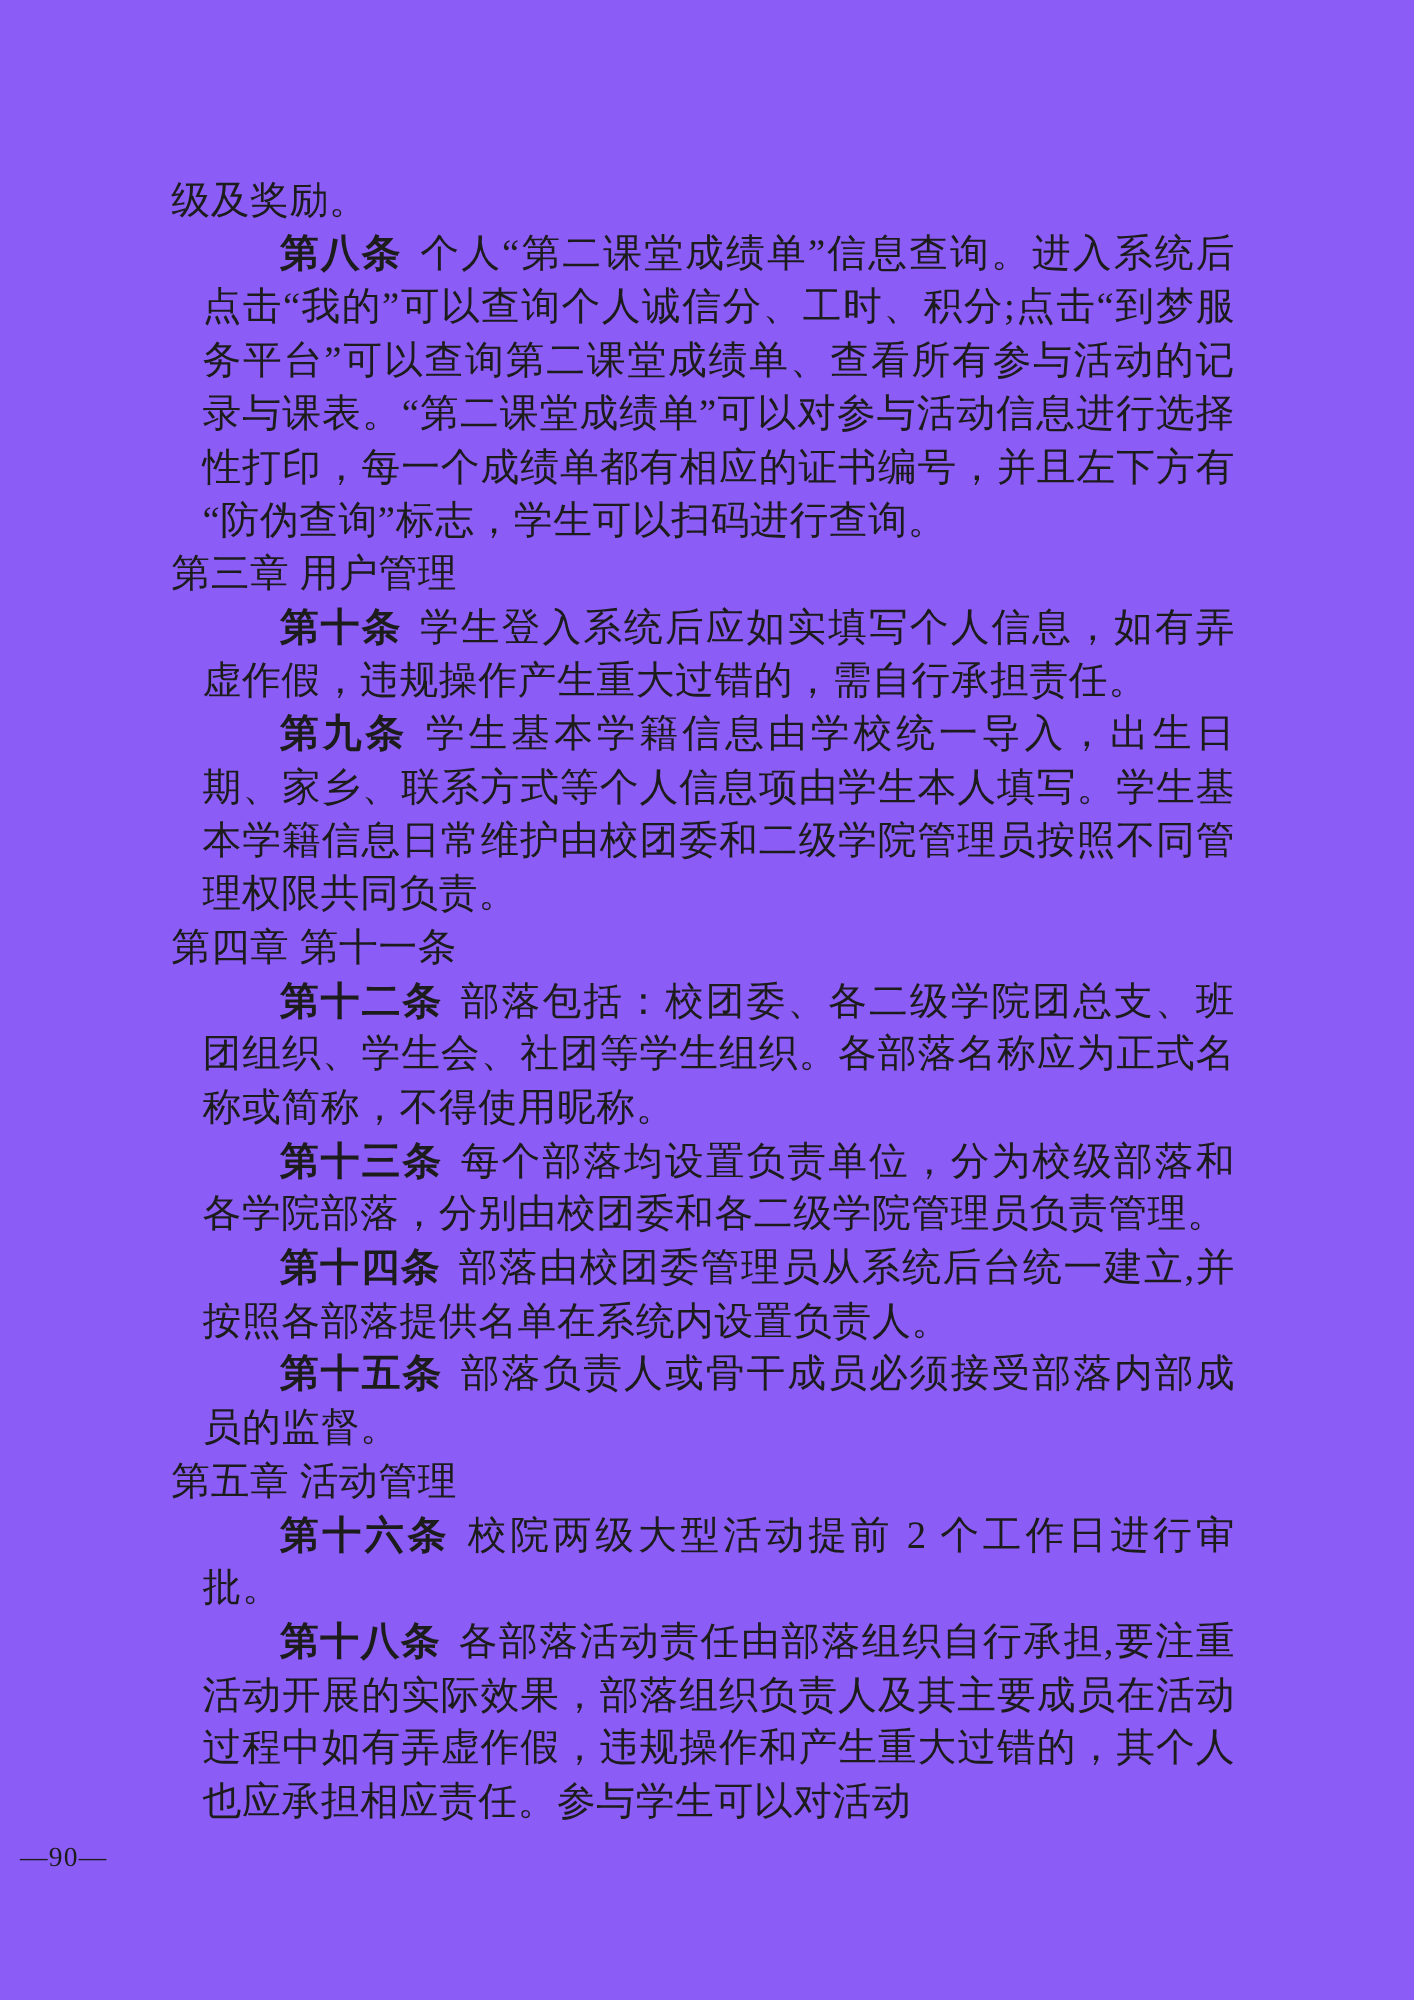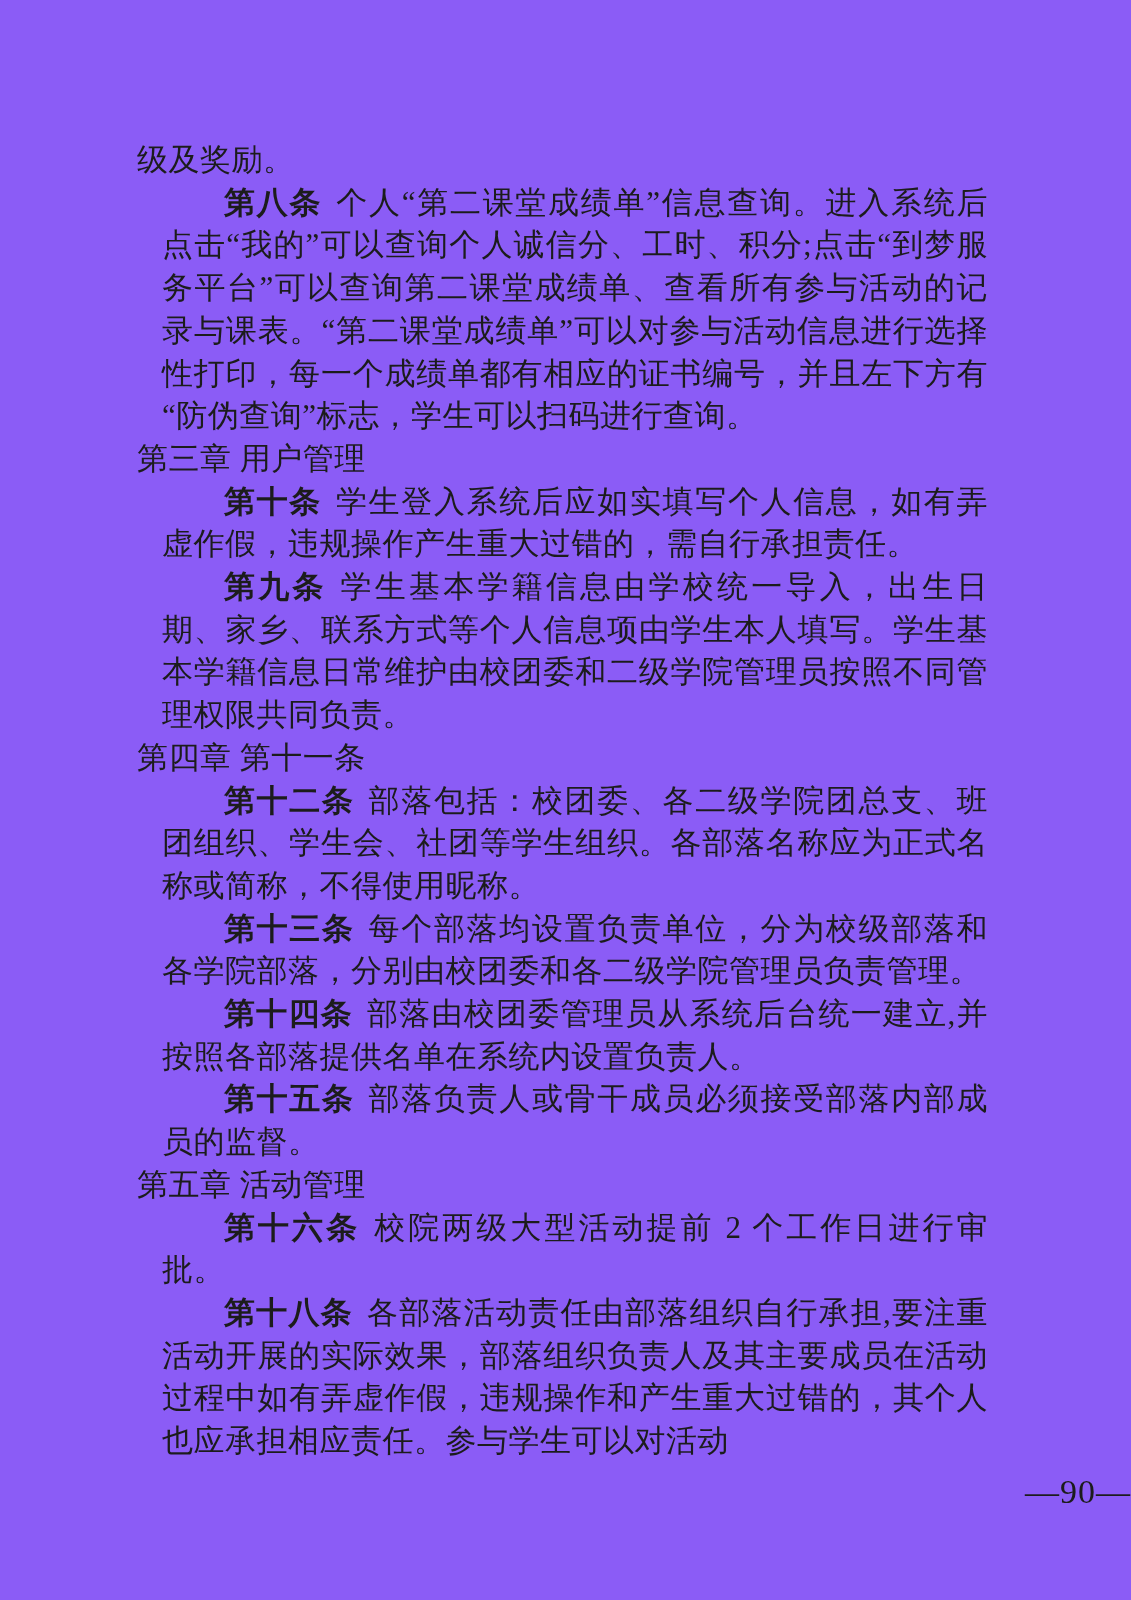--- a/index.html
+++ b/index.html
@@ -47,22 +47,22 @@
   }
   .term {
     font-weight: bold;
     margin-right: 0.45em;
   }
   .page-number {
     position: absolute;
     left: 16px;
     right: 0;
     top: 1473px;
-    text-align: right;
-    font-size: 34px;
+    text-align: left;
+    font-size: 22px;
     color: #1c1c1c;
     letter-spacing: 1px;
   }
 </style>
 </head>
 <body>
 
 <div class="page">
   <main class="text-block">
       <p class="para plain">级及奖励。</p>

